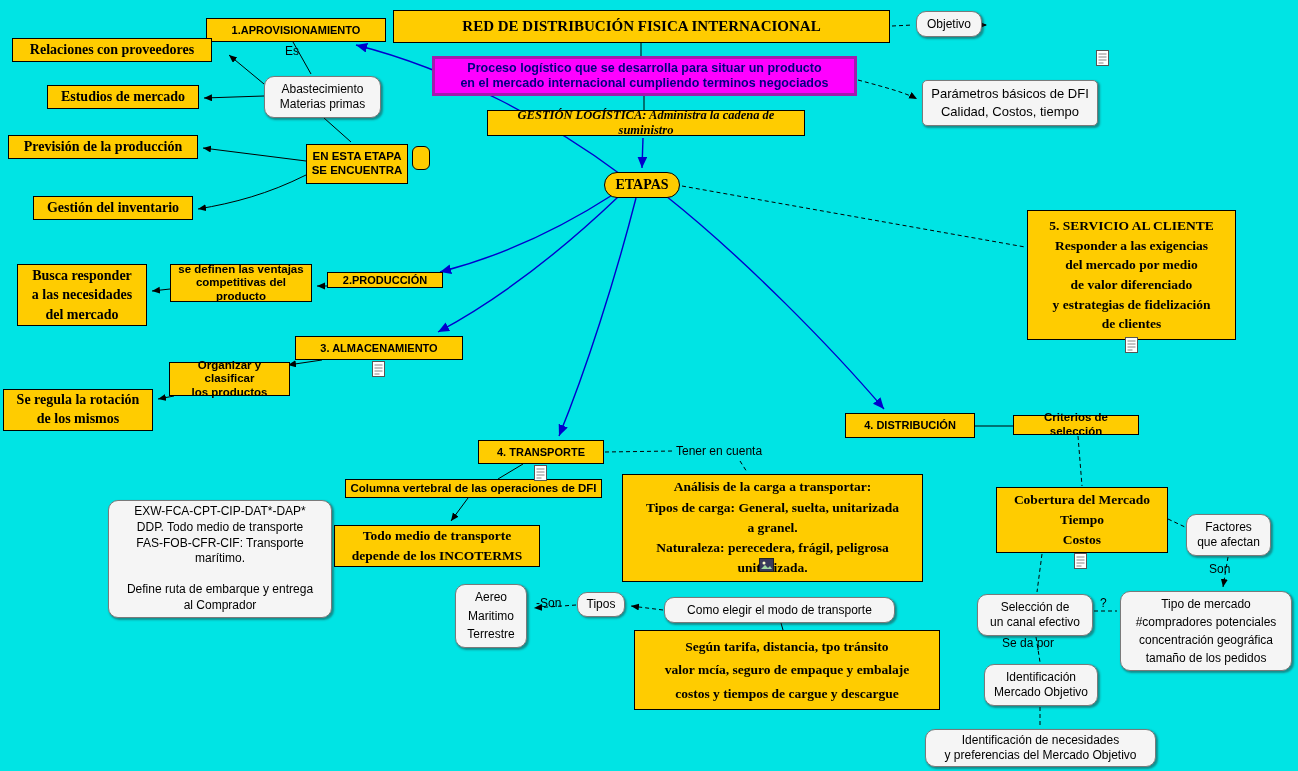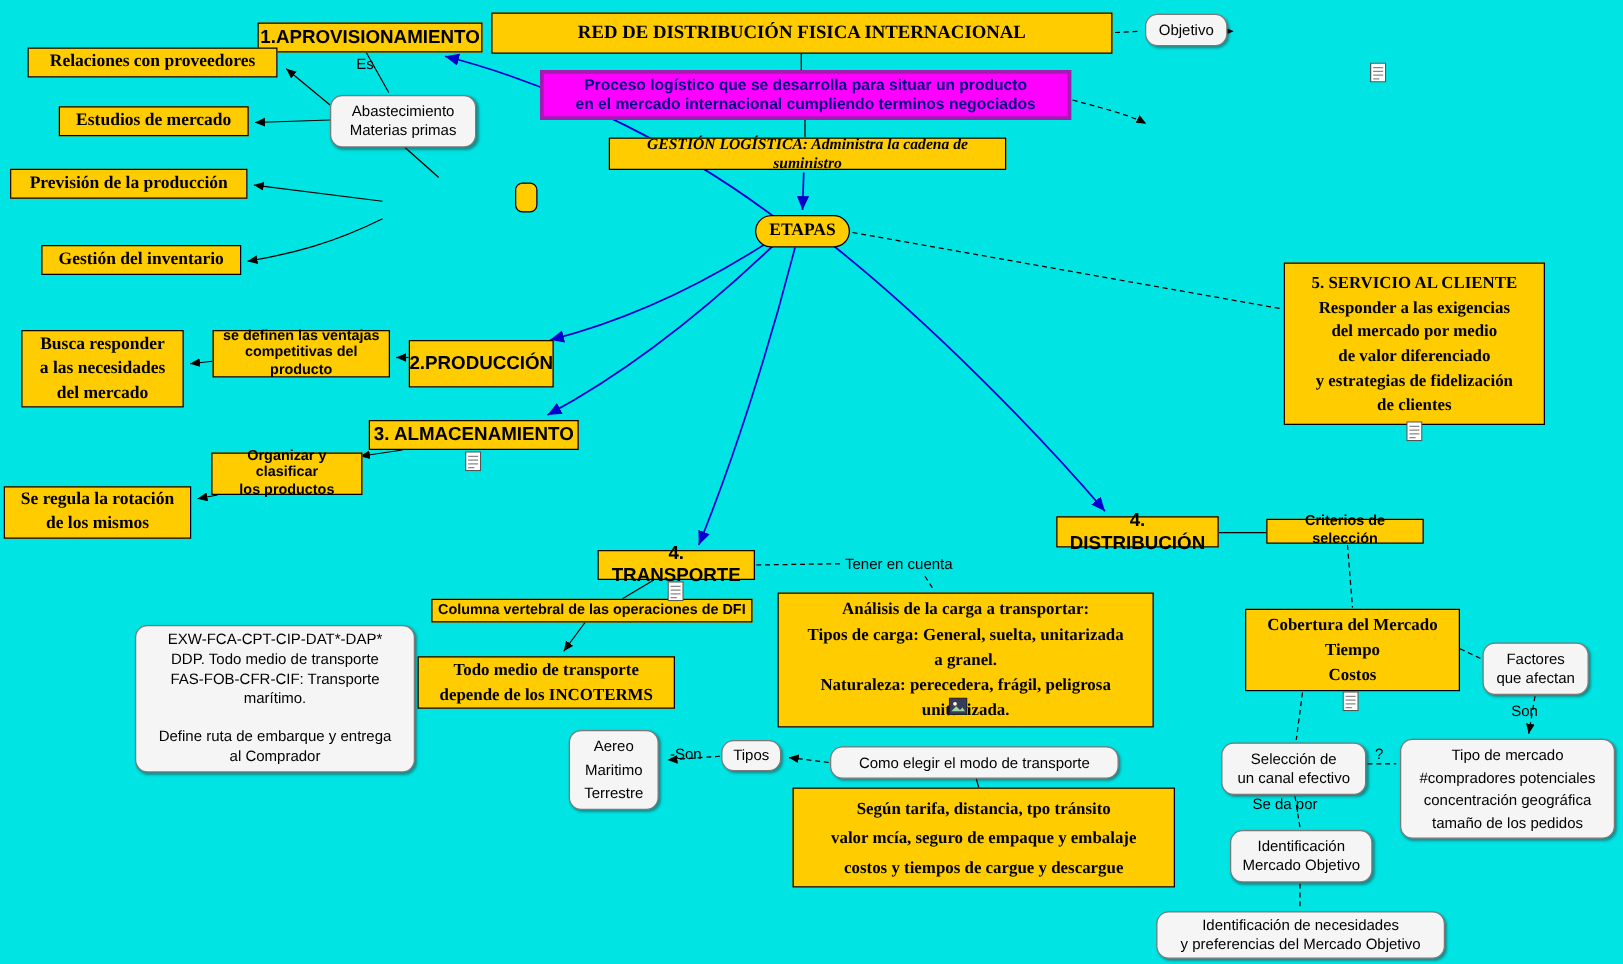--- a/index.html
+++ b/index.html
@@ -7,21 +7,21 @@
           font-family:"Liberation Sans",sans-serif;color:#000;}
   #edges{position:absolute;left:0;top:0;pointer-events:none;}
   .blue{stroke:#0000CD;fill:none;stroke-width:1.4;}
   .blk{stroke:#000;fill:none;stroke-width:1;}
   .dash{stroke:#000;fill:none;stroke-width:1;stroke-dasharray:4 3;}
   .node{position:absolute;box-sizing:border-box;display:flex;align-items:center;justify-content:center;
         text-align:center;white-space:pre-line;line-height:1.18;padding:1px 3px;}
   .gold{background:#FFCC00;border:1px solid #000;}
   .serif{font-family:"Liberation Serif","DejaVu Serif",serif;font-weight:bold;font-size:13.5px;}
   .sansb{font-family:"Liberation Sans",sans-serif;font-weight:bold;font-size:11.5px;}
-  .sansb13{font-family:"Liberation Sans",sans-serif;font-weight:bold;font-size:15px;}
+  .sansb13{font-family:"Liberation Sans",sans-serif;font-weight:bold;font-size:11px;}
   .t20{font-size:15px;}
   .ital{font-style:italic;font-size:12.5px;}
   .pill{border-radius:13px;font-size:14px;font-family:Liberation Serif, serif;}
   .white{background:#F5F5F5;border:1px solid #7a7a7a;border-radius:10px;font-size:12px;
          box-shadow:1.5px 1.5px 2px rgba(40,40,40,.45);line-height:1.25;}
   .sq{border-radius:5px;}
   .magenta{background:#FF00FF;border:3px solid #a21caf;color:#000080;font-weight:bold;font-size:12.5px;}
   .lbl{position:absolute;font-size:12px;color:#000;white-space:nowrap;}
   .icon{position:absolute;}
 </style>
@@ -81,33 +81,37 @@
       <path class="dash" d="M1094,611 L1117,611"></path>
       <path class="dash" d="M1036,637 L1040,662"></path>
       <path class="dash" d="M1040,707 L1040,728"></path>
     </g>
   </svg>
 
   <div class="node gold serif t20" style="left:393px;top:10px;width:497px;height:33px">RED DE DISTRIBUCIÓN FISICA INTERNACIONAL</div>
   <div class="node white" style="left:916px;top:11px;width:66px;height:26px">Objetivo</div>
   <div class="node magenta" style="left:432px;top:56px;width:425px;height:40px">Proceso logístico que se desarrolla  para situar un producto
 en el mercado internacional cumpliendo terminos negociados</div>
+  <div class="node white sq" style="left:922px;top:80px;width:176px;height:46px;font-size:13px;line-height:1.4">Parámetros básicos de DFI
+Calidad, Costos, tiempo</div>
   <div class="node gold serif ital" style="left:487px;top:110px;width:318px;height:26px">GESTIÓN LOGÍSTICA:  Administra la cadena de suministro</div>
   <div class="node gold serif pill" style="left:604px;top:172px;width:76px;height:26px">ETAPAS</div>
 
   <div class="node gold sansb13" style="left:206px;top:18px;width:180px;height:24px">1.APROVISIONAMIENTO</div>
   <div class="node white" style="left:264px;top:76px;width:117px;height:42px">Abastecimiento
 Materias primas</div>
-  <div class="node gold serif" style="left:22px;top:38px;width:200px;height:24px;font-size:14px">Relaciones con proveedores</div>
+  <div class="node gold serif" style="left:12px;top:38px;width:200px;height:24px;font-size:14px">Relaciones con proveedores</div>
   <div class="node gold serif" style="left:47px;top:85px;width:152px;height:24px;font-size:14px">Estudios de mercado</div>
   <div class="node gold serif" style="left:8px;top:135px;width:190px;height:24px;font-size:14px">Previsión de la producción</div>
   <div class="node gold serif" style="left:33px;top:196px;width:160px;height:24px;font-size:14px">Gestión del inventario</div>
+  <div class="node gold sansb" style="left:306px;top:144px;width:102px;height:40px">EN ESTA ETAPA
+SE ENCUENTRA</div>
   <div class="node gold" style="left:412px;top:146px;width:18px;height:24px;border-radius:6px"></div>
 
-  <div class="node gold sansb13" style="left:327px;top:272px;width:116px;height:38px">2.PRODUCCIÓN</div>
+  <div class="node gold sansb13" style="left:327px;top:272px;width:116px;height:16px">2.PRODUCCIÓN</div>
   <div class="node gold sansb" style="left:170px;top:264px;width:142px;height:38px">se definen las ventajas
 competitivas del producto</div>
   <div class="node gold serif" style="left:17px;top:264px;width:130px;height:62px;font-size:14px;line-height:1.4">Busca responder
 a las necesidades
 del mercado</div>
 
   <div class="node gold sansb13" style="left:295px;top:336px;width:168px;height:24px">3. ALMACENAMIENTO</div>
   <div class="node gold sansb" style="left:169px;top:362px;width:121px;height:34px">Organizar y clasificar
 los productos</div>
   <div class="node gold serif" style="left:3px;top:389px;width:150px;height:42px;font-size:14px;line-height:1.35">Se regula la rotación

